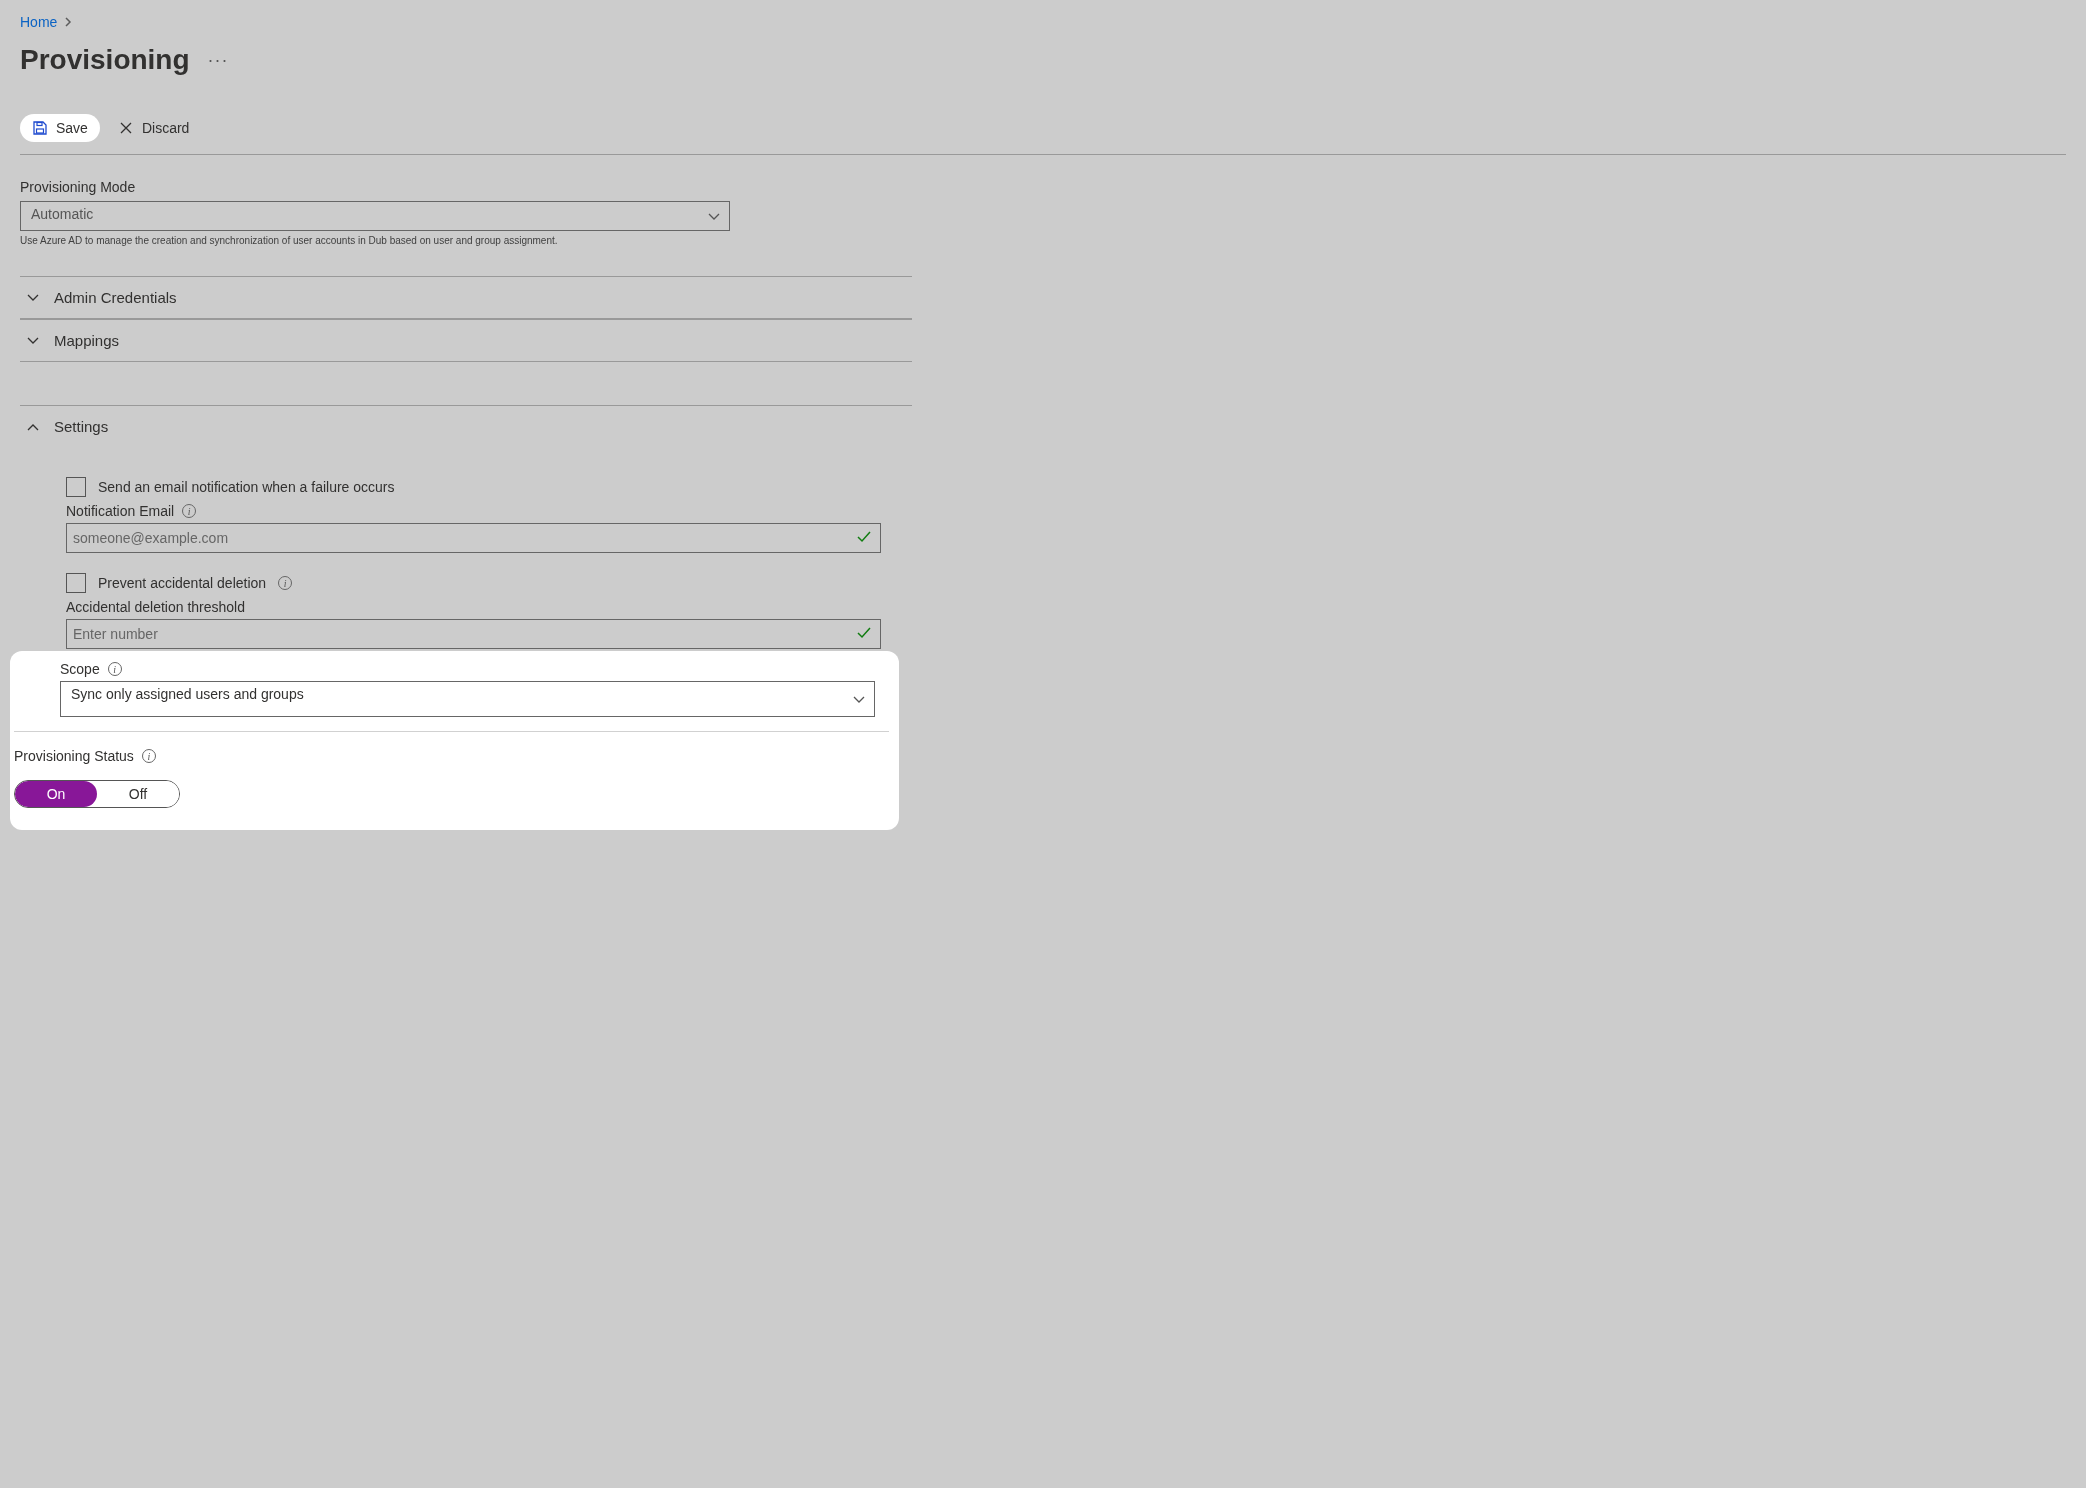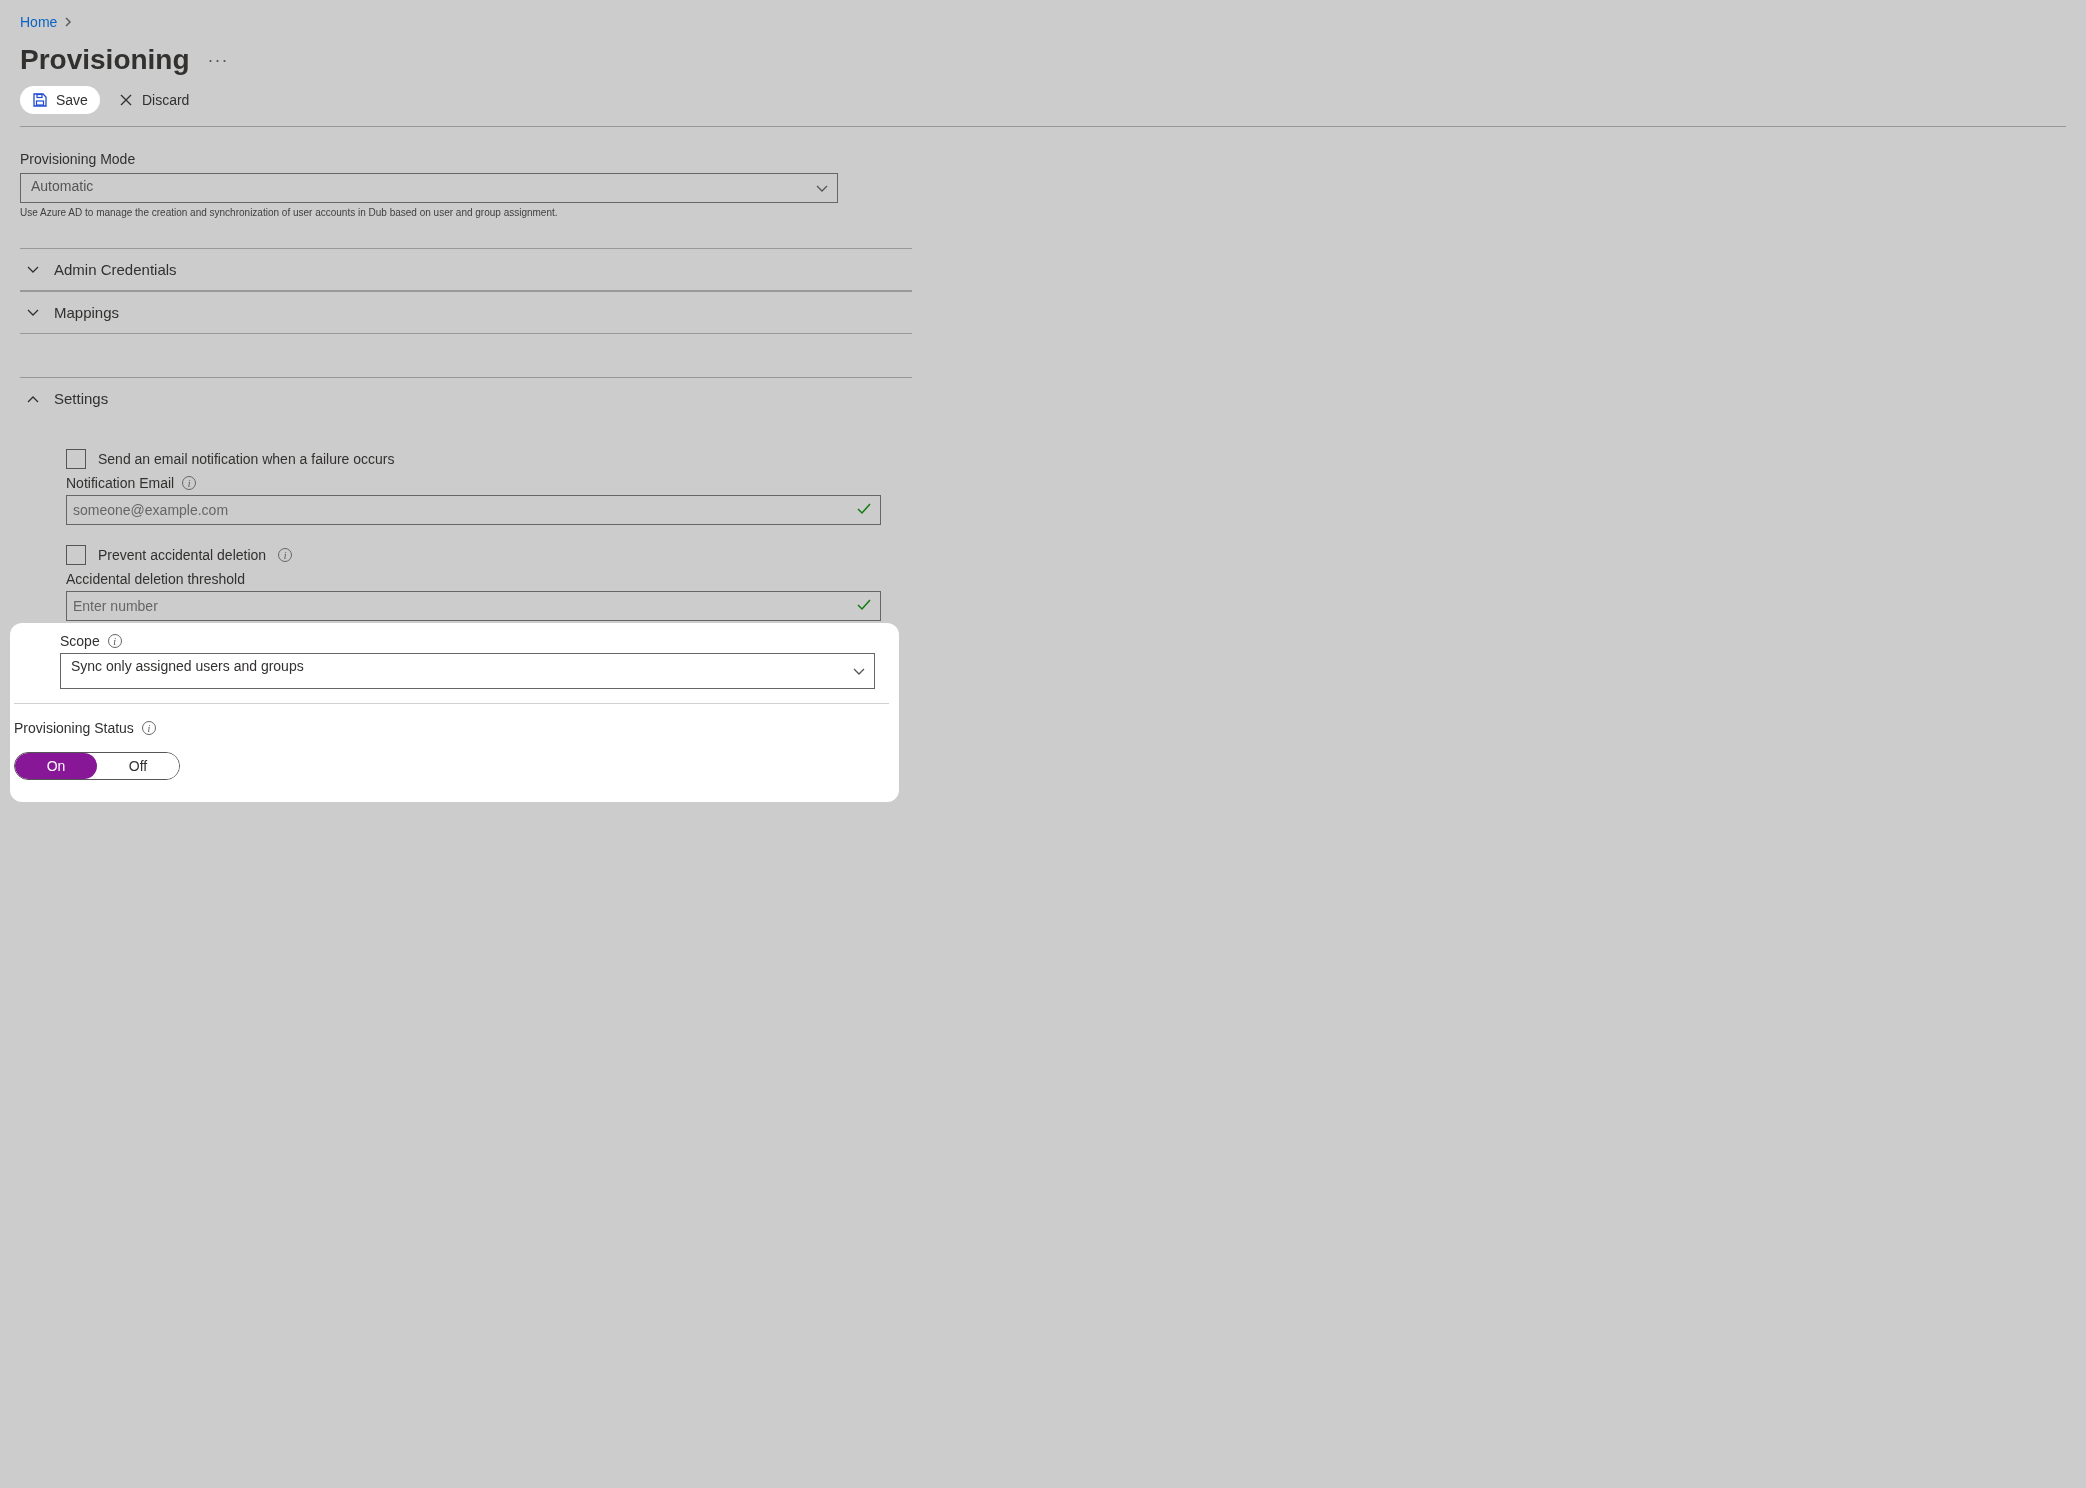--- a/index.html
+++ b/index.html
@@ -29,21 +29,21 @@
   }
   .breadcrumb-sep {
     color: rgba(0,0,0,0.55);
     font-size: 14px;
   }
   .title-row {
     display: flex;
     align-items: flex-start;
     gap: 18px;
     margin-top: 10px;
-    margin-bottom: 10px;
+    margin-bottom: 38px;
   }
   h1 {
     font-size: 28px;
     font-weight: 600;
     margin: 0;
   }
   .more-dots {
     color: #555;
     font-size: 18px;
     letter-spacing: 1px;
@@ -93,21 +93,21 @@
   .field-label {
     font-size: 14px;
     color: #323130;
     margin-bottom: 6px;
     display: flex;
     align-items: center;
     gap: 8px;
   }
   .select-wrap {
     position: relative;
-    width: 818px;
+    width: 710px;
   }
   .select-box {
     width: 100%;
     height: 30px;
     border: 1px solid #666;
     background: #cccccc;
     color: #555;
     padding: 4px 36px 4px 10px;
     font-size: 14px;
   }

